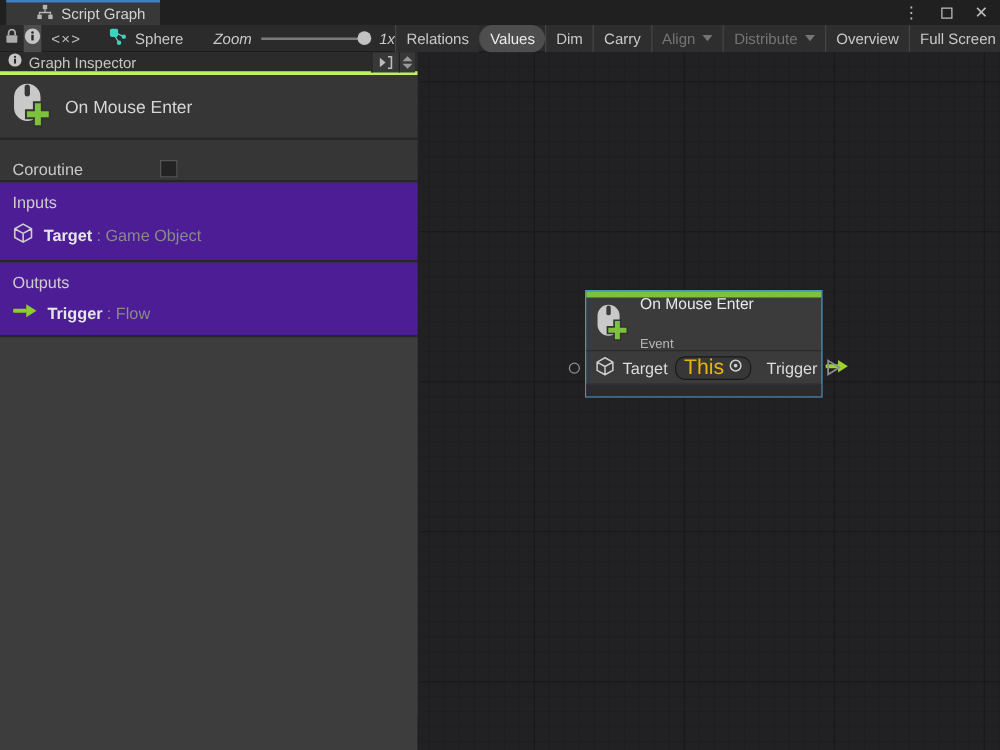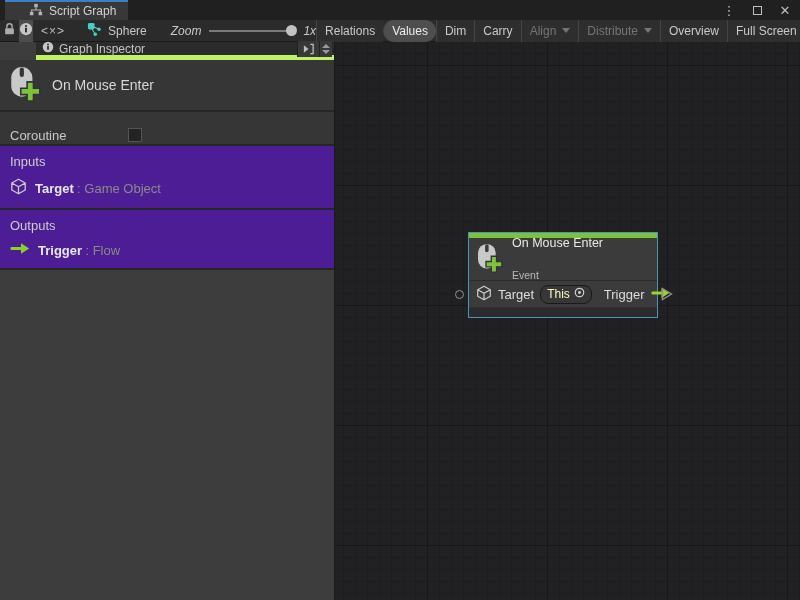--- a/index.html
+++ b/index.html
@@ -30,21 +30,21 @@
   .slider .track { position:absolute; left:0; right:0; top:5px; height:2px; background:#7b7b7b; }
   .slider .knob { position:absolute; right:-2px; top:0; width:11px; height:11px; border-radius:50%; background:#c2c2c2; }
   .tb-group { margin-left:auto; display:flex; height:22px; }
   .tb-btn { height:22px; padding:0 8px; display:flex; align-items:center; gap:4px; background:#2e2e2e; border:none; border-left:1px solid #454545; color:#c9c9c9; font-size:12px; font-family:inherit; cursor:pointer; white-space:nowrap; }
   .tb-btn.active { background:#4e4e4e; color:#ededed;border-radius:11px; }
   .tb-btn.disabled { color:#757575; cursor:default; }
   .caret { width:0; height:0; border-left:4px solid transparent; border-right:4px solid transparent; border-top:5px solid #757575; margin-left:2px; }
 
   
   .inspector { position:absolute; left:0; top:42px; width:335px; height:558px; background:#3d3d3d; border-right:1px solid #1a1a1a; }
-  .insp-header { height:18px; background:#2b2b2b; border-bottom:5px solid #bef264; display:flex; align-items:center; gap:5px; padding:0 2px 0 6px; color:#c6c6c6;margin-left:36px; }
+  .insp-header { height:18px; background:#2b2b2b; border-bottom:3px solid #bef264; display:flex; align-items:center; gap:5px; padding:0 2px 0 6px; color:#c6c6c6; }
   .insp-title { font-size:12px; }
   .insp-right { margin-left:auto; display:flex; align-items:center; }
   .dock-btn { width:22px; height:16px; display:flex; align-items:center; justify-content:center; cursor:pointer; background:#383838; border-left:1px solid #222; }
   .spinner { width:13px; height:16px; display:flex; flex-direction:column; align-items:center; justify-content:center; gap:2px; background:#383838; border-left:1px solid #222; cursor:pointer; }
   .tri-up { width:0; height:0; border-left:4px solid transparent; border-right:4px solid transparent; border-bottom:4px solid #9a9a9a; }
   .tri-dn { width:0; height:0; border-left:4px solid transparent; border-right:4px solid transparent; border-top:4px solid #9a9a9a; }
 
   .unit-header { height:50px; background:#363636; display:flex; align-items:center; gap:12px; padding:0 10px; }
   .unit-title { font-size:14px; color:#d6d6d6; }
   .hsep { height:2px; background:#262626; }
@@ -70,21 +70,21 @@
     background-position:91px 0,0 23px,7px 0,0 11px; }
 
   .node { position:absolute; left:132px; top:190px; width:190px; height:86px; background:#3b3b3b; border:1px solid #4c93b8; cursor:grab; }
   .node-strip { height:5px; background:#7ec13c; }
   .node-header { height:42px; display:flex; align-items:center; gap:10px; padding:0 8px; }
   .node-title { font-size:12.5px; color:#e8e8e8; line-height:15px; }
   .node-sub { font-size:10.5px; color:#b8b8b8; line-height:13px;margin-top:18px; }
   .node-body { height:27px; border-top:1px solid #2a2a2a; display:flex; align-items:center; gap:6px; padding:0 7px; }
   .port-label { font-size:13px; color:#dddddd; }
   .chip { display:flex; align-items:center; gap:4px; height:19px; padding:0 6px; background:#373737; border:1px solid #1a1a1a; border-radius:8px; cursor:pointer; }
-  .chip-text { font-size:12px; color:#fef9c3; }
+  .chip-text { font-size:17px; color:#eab308; }
   .node-footer { height:10px; background:#2b2b2d; border-top:1px solid #303030; }
   .spacer { flex:1; }
   .port-circle { position:absolute; left:-14px; top:57px; width:9px; height:9px; border:1.5px solid #909090; border-radius:50%; cursor:crosshair; }
   .port-tri { position:absolute; right:-16px; top:54px; cursor:crosshair; }
 </style>
 </head>
 <body>
 
 <div class="window">
 

